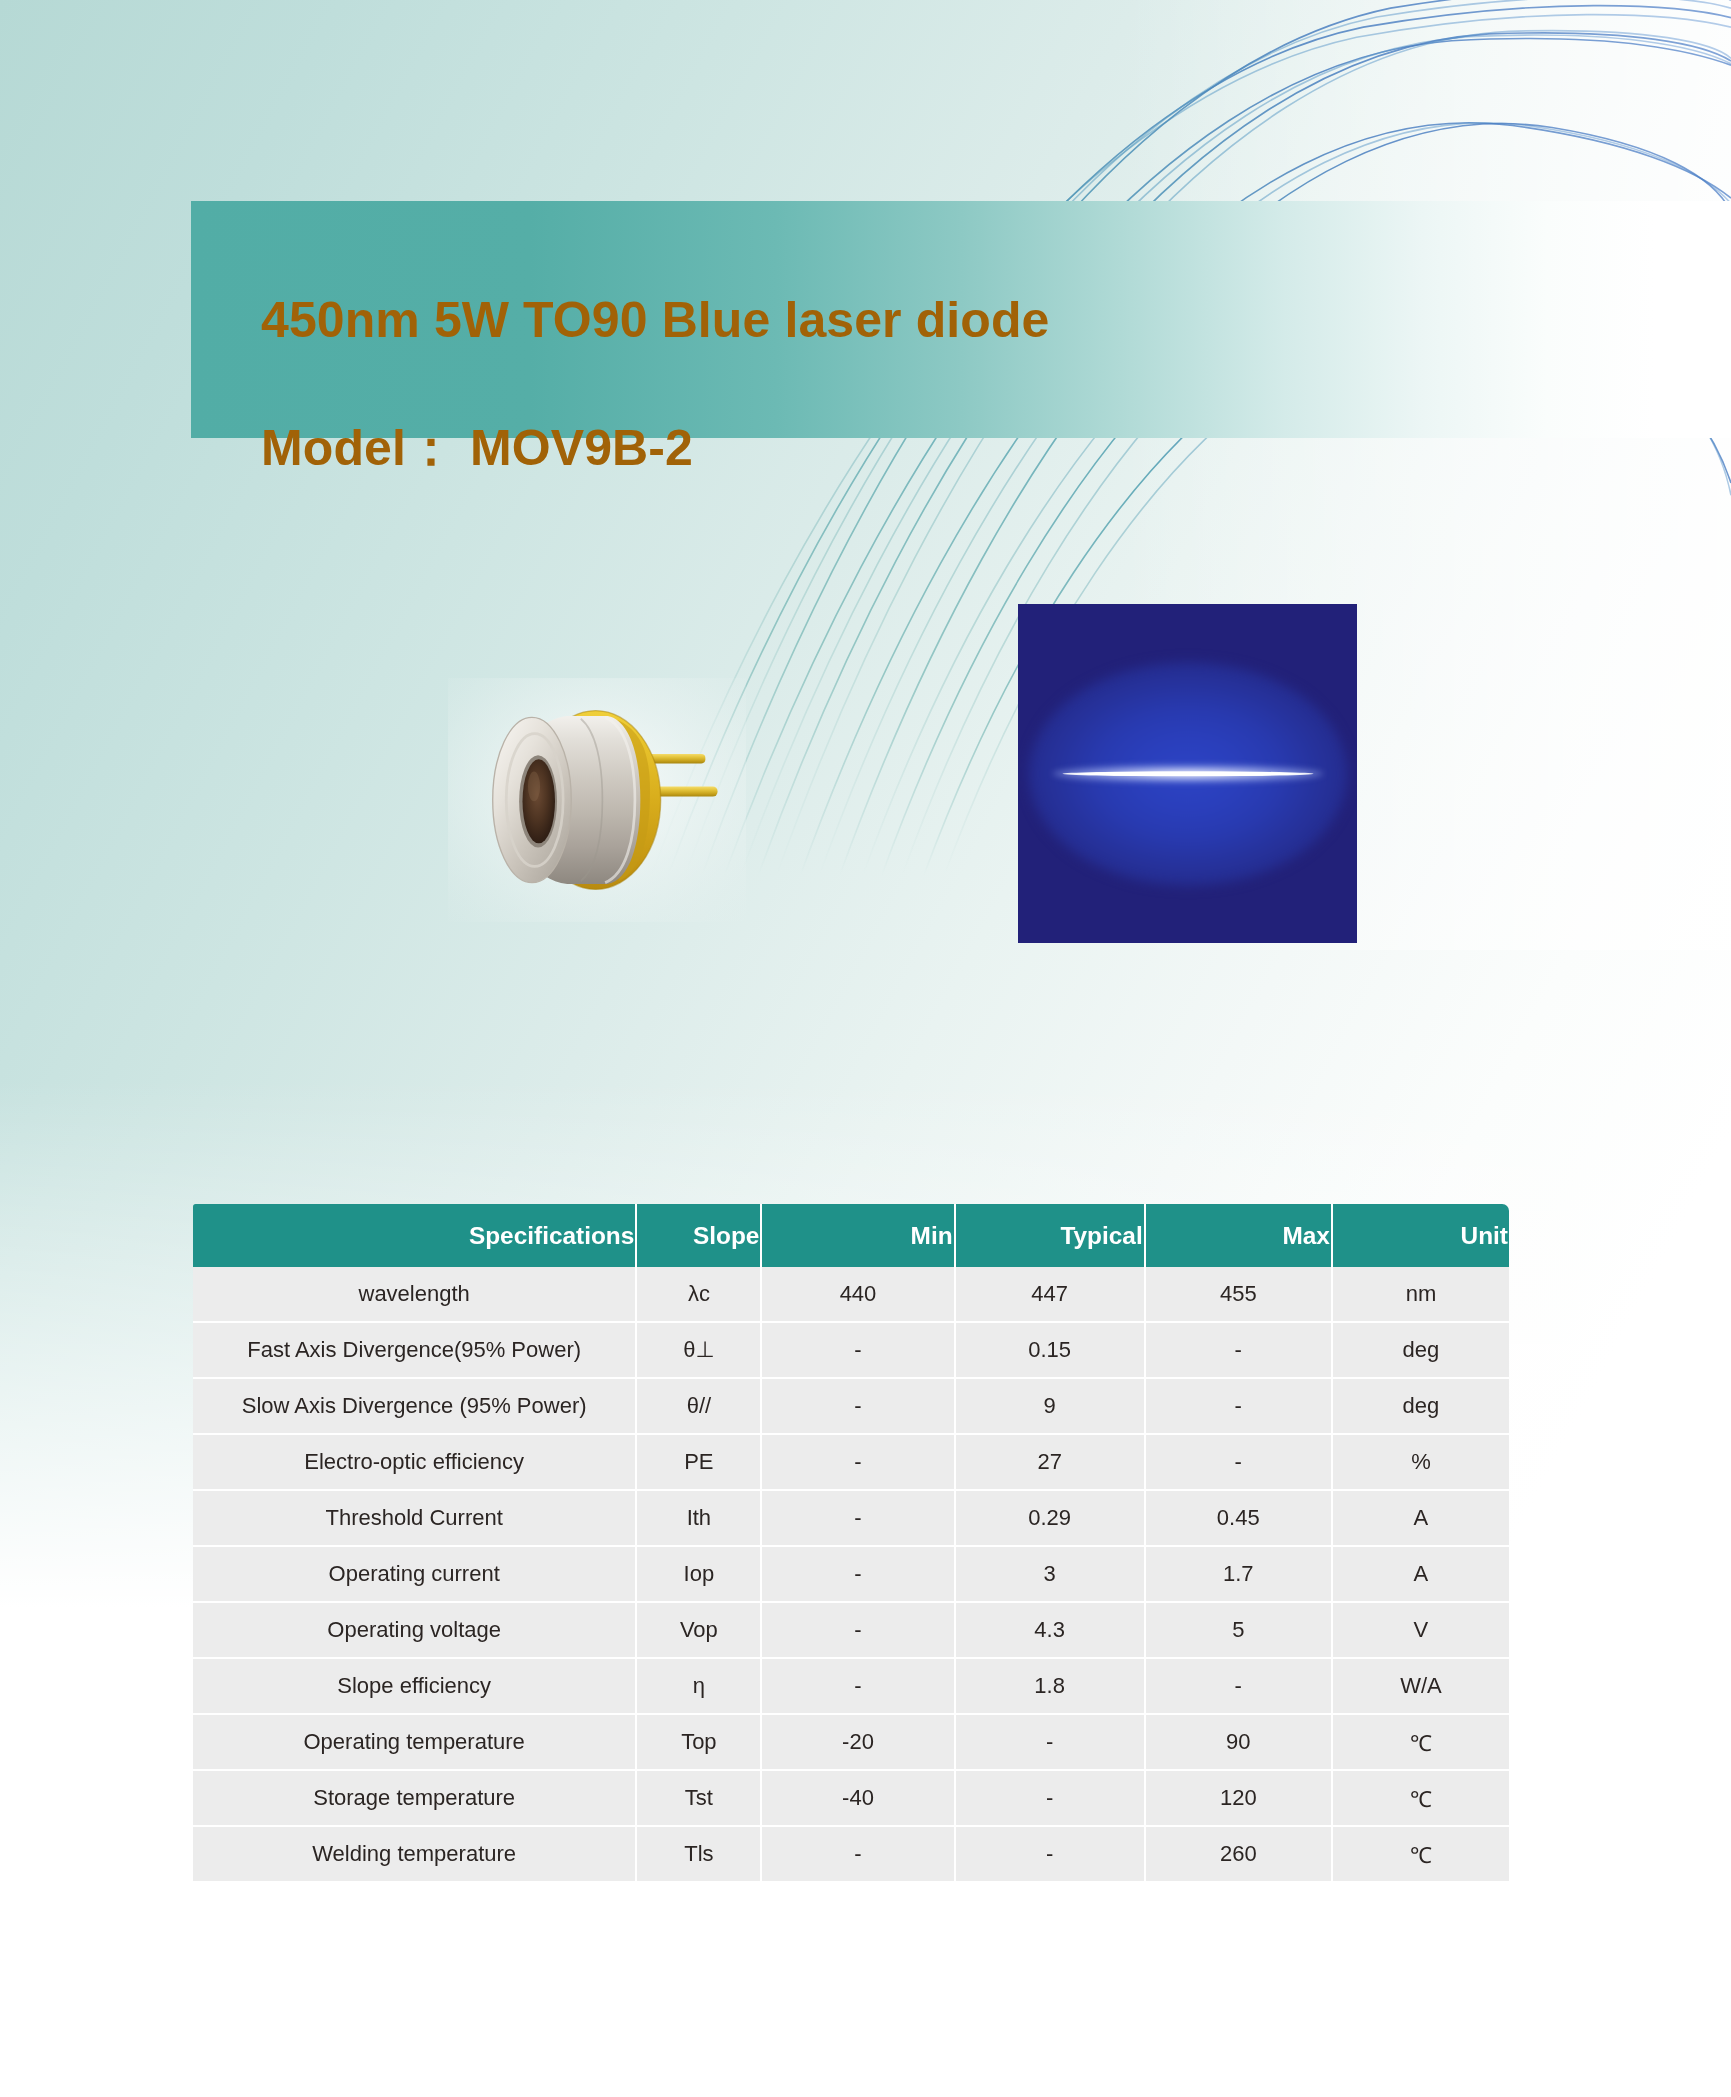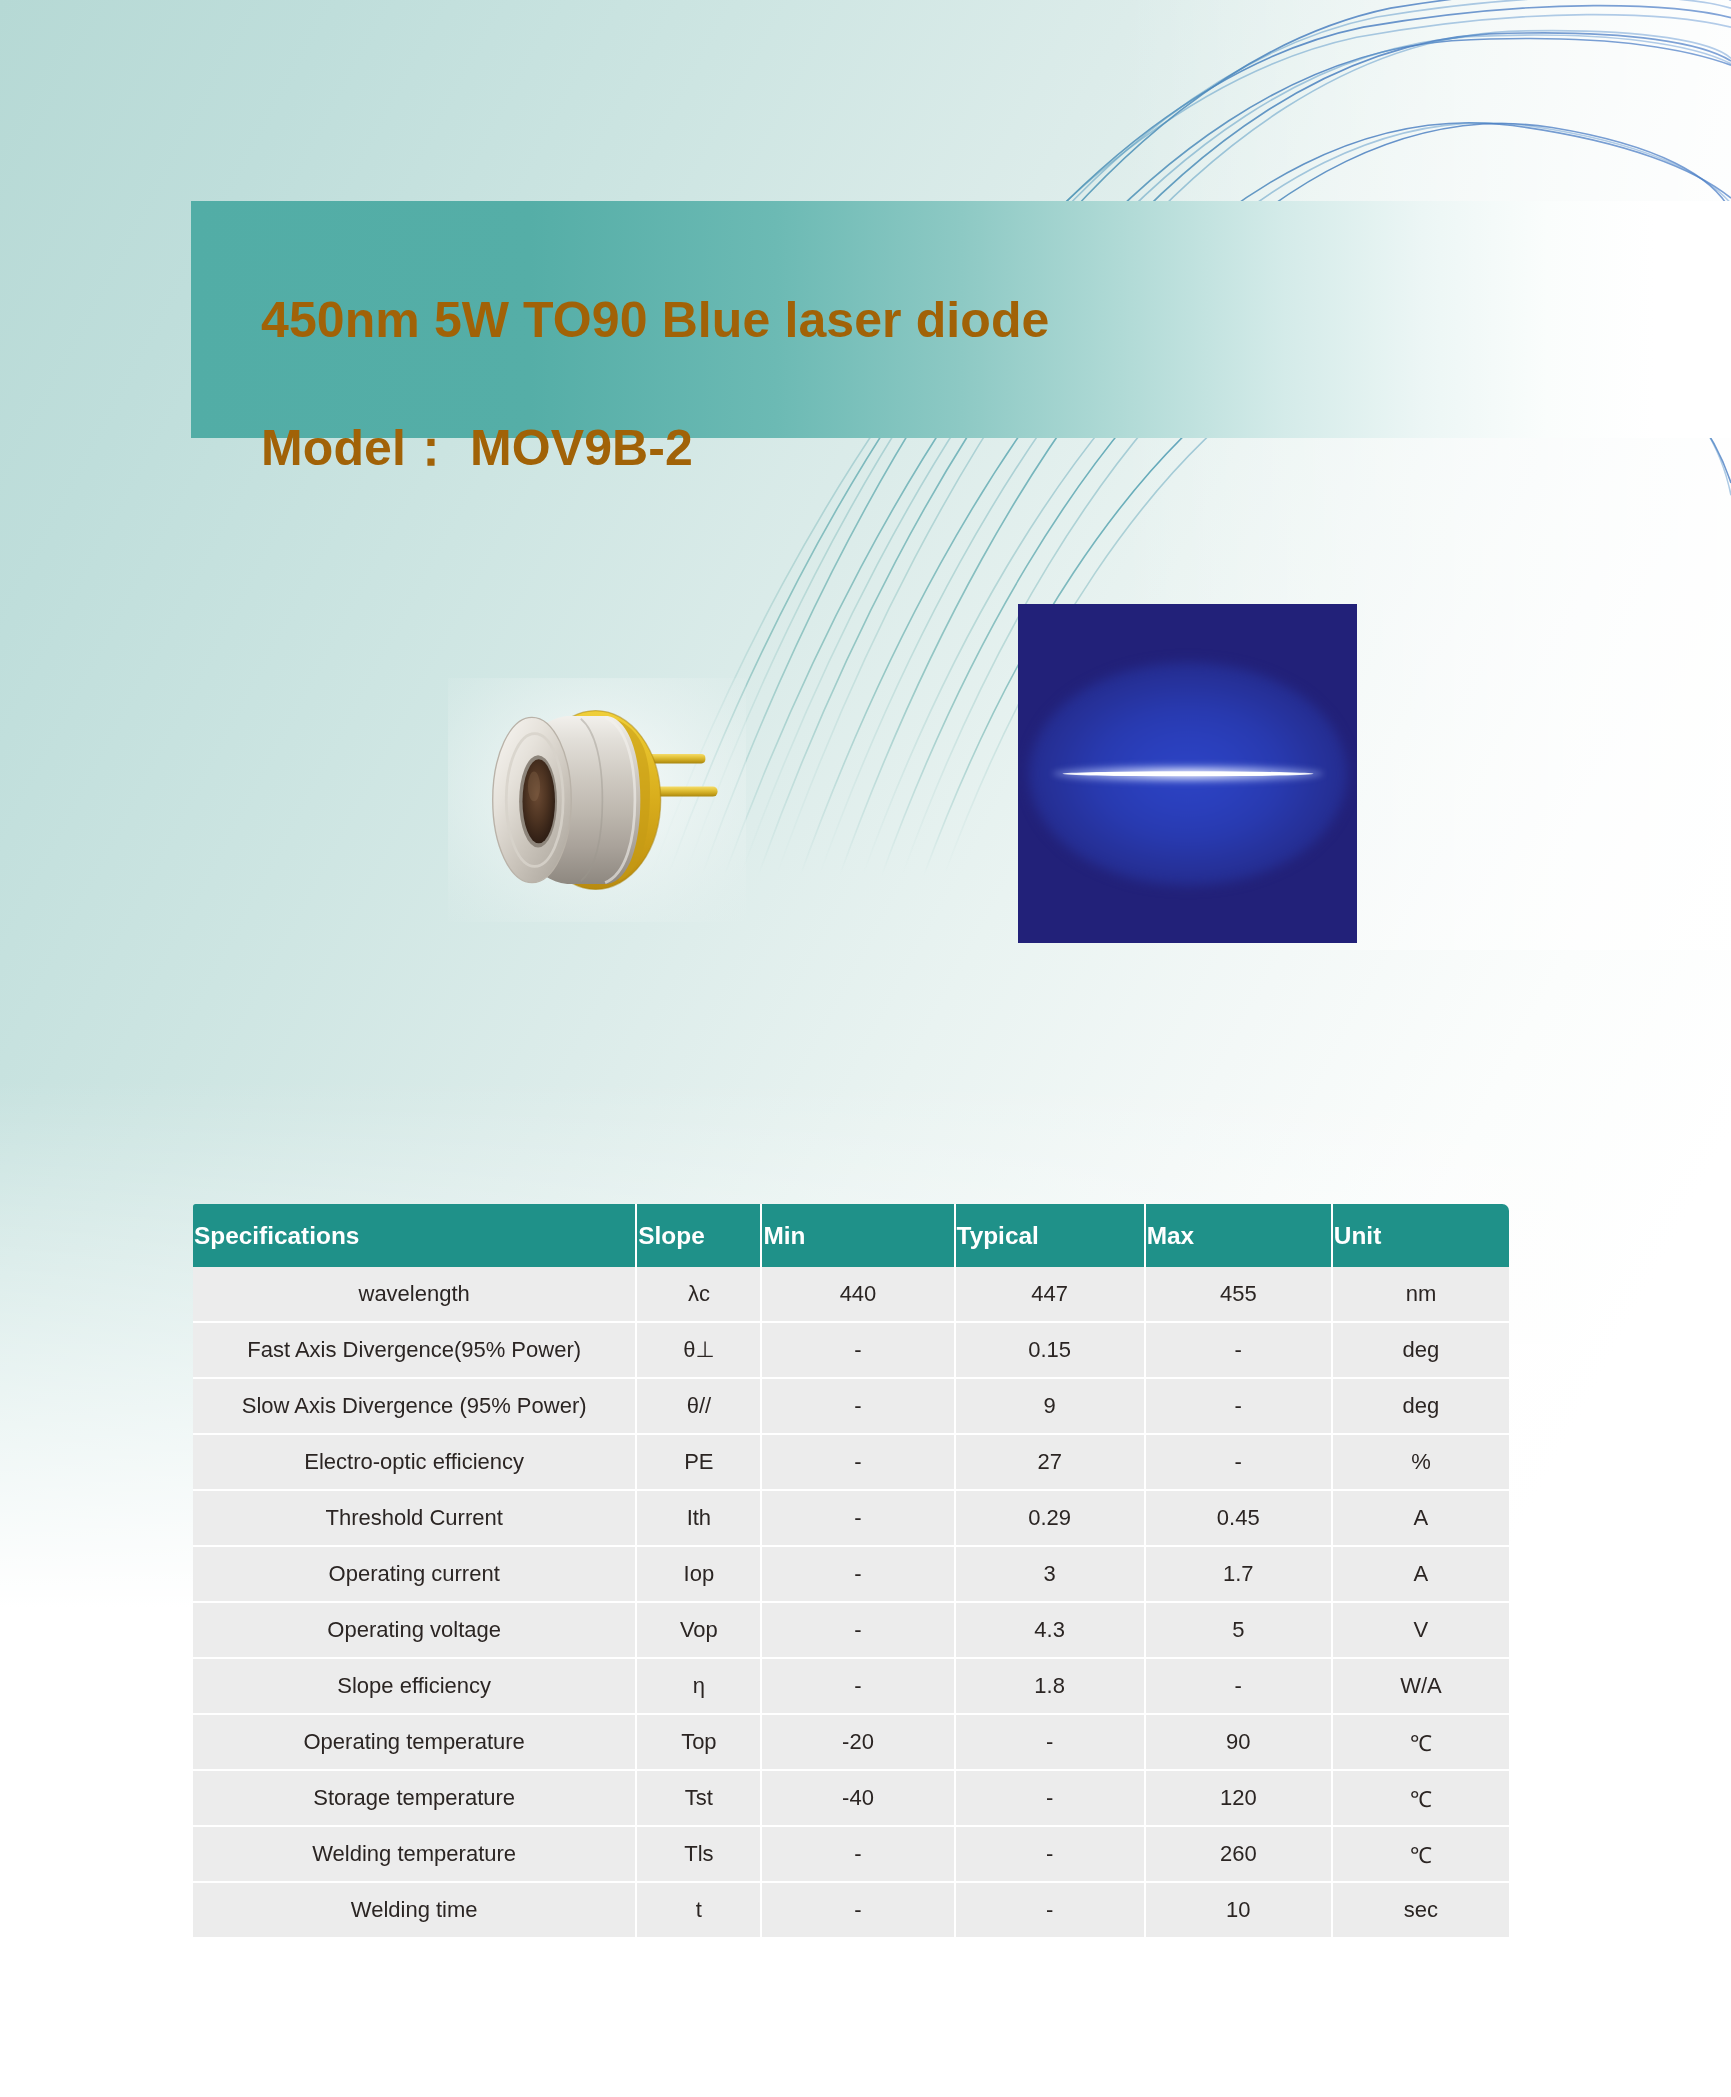--- a/index.html
+++ b/index.html
@@ -152,21 +152,21 @@
     border-collapse: separate;
     border-spacing: 0;
     table-layout: fixed;
   }
   #spec-table th {
     background: #1f9189;
     color: #ffffff;
     font-size: 24.4px;
     font-weight: bold;
     height: 61px;
-    text-align: left;
+    text-align: right;
     vertical-align: middle;
     border-right: 2px solid #ffffff;
   }
   #spec-table th:last-child { border-right: none; margin-left: 32px; }
   #spec-table thead tr th:first-child { border-top-left-radius: 2.7px; }
   #spec-table thead tr th:last-child  { border-top-right-radius: 6.8px; }
 
   #spec-table td {
     background: #ececec;
     color: #2b2523;
@@ -422,23 +422,15 @@
         <td>℃</td>
       </tr>
       <tr>
         <td>Welding temperature</td>
         <td>Tls</td>
         <td>-</td>
         <td>-</td>
         <td>260</td>
         <td>℃</td>
       </tr>
-      <tr>
-        <td>Welding time</td>
-        <td>t</td>
-        <td>-</td>
-        <td>-</td>
-        <td>10</td>
-        <td>sec</td>
-      </tr>
     </tbody>
 </table>
 
 
 </body></html>

